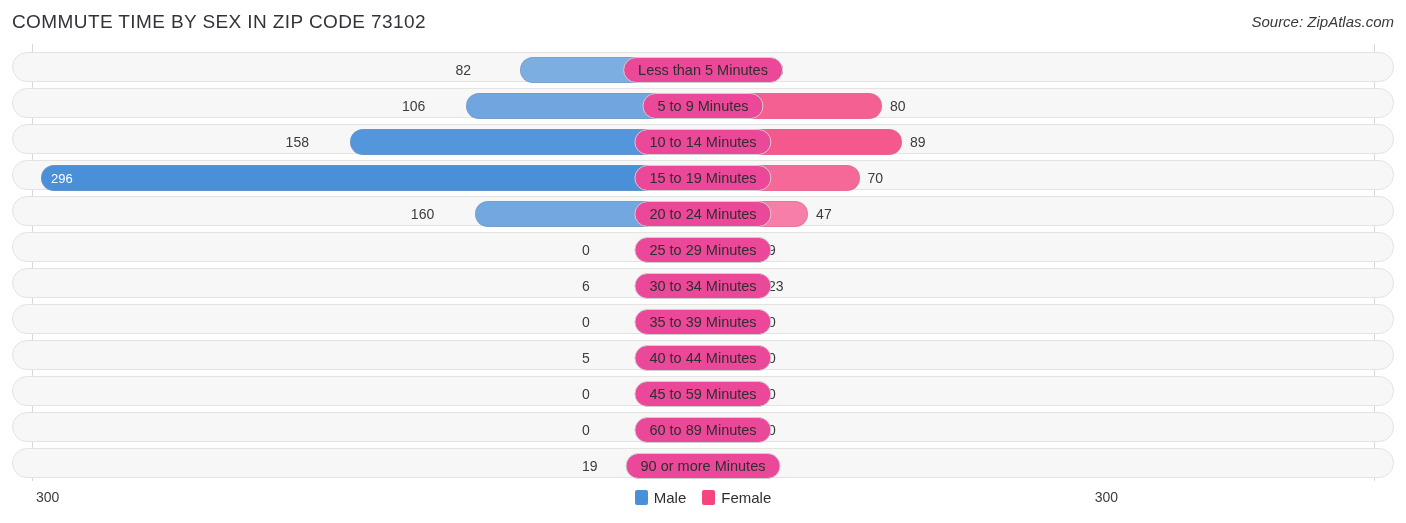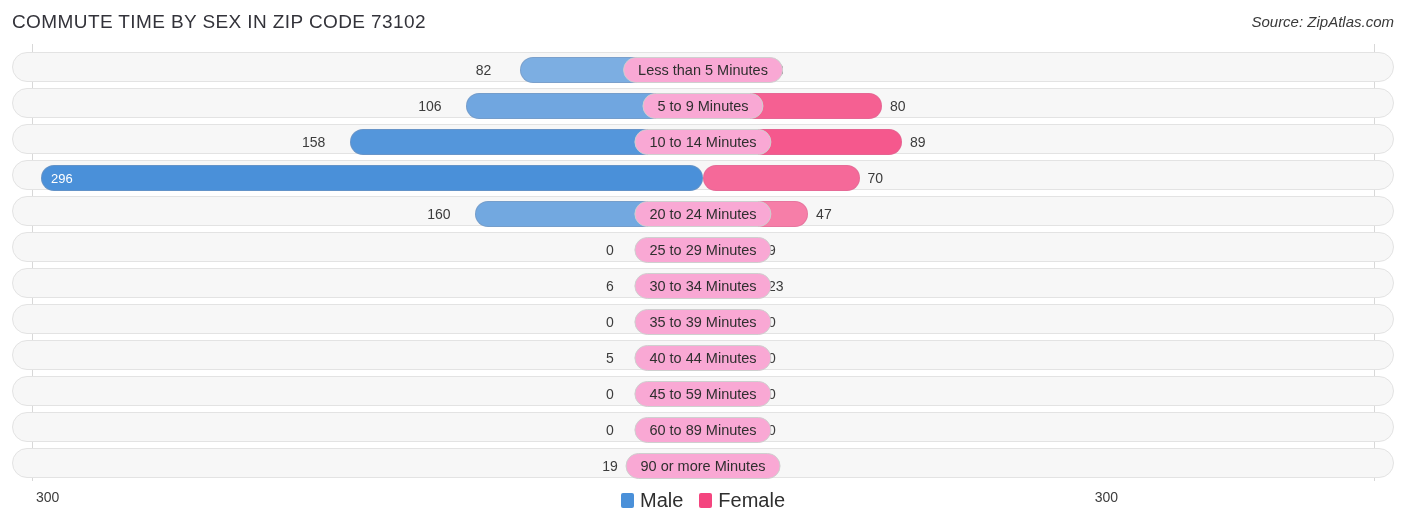--- a/index.html
+++ b/index.html
@@ -51,49 +51,49 @@
   .bar-male{
     border:1px solid rgba(120,150,185,.55);
   }
   .bar-female{
     border:1px solid rgba(215,110,150,.5);
   }
   .val{
     position:absolute;top:50%;transform:translateY(-50%);
     font-size:14px;color:#3c3c3c;white-space:nowrap;
   }
-  .val-left{text-align:center;}
+  .val-left{text-align:left;}
   .val-inside{
     color:#ffffff;font-size:13px;
   }
   .catpill{
     position:absolute;top:50%;left:703px;
     transform:translate(-50%,-50%);
     height:26px;line-height:24px;
-    background:#f9a8d4;
+    background:#ec4899;
     border:1px solid #cfcfcf;
     border-radius:13px;
     padding:0 14px;
     font-size:14.5px;color:#2f2f2f;
     white-space:nowrap;
     box-sizing:border-box;
   }
 
   .footer{
     position:absolute;left:0;top:481px;width:1154px;height:42px;
   }
   .tick{
     position:absolute;top:8px;font-size:14px;color:#3c3c3c;
   }
   .tick-left{left:36px;}
   .tick-right{right:36px;}
   .legend{
     position:absolute;left:0;top:8px;width:1406px;
     display:flex;justify-content:center;align-items:center;gap:16px;
-    font-size:20px;color:#2f2f2f;
+    font-size:15px;color:#2f2f2f;
   }
   .legend-item{display:flex;align-items:center;gap:6px;}
   .swatch{width:13px;height:15px;border-radius:2px;display:inline-block;}
 </style>
 </head>
 <body>
 
 <div class="header">
   <div class="title">COMMUTE TIME BY SEX IN ZIP CODE 73102</div>
   <div class="source">Source: ZipAtlas.com</div>
@@ -125,20 +125,21 @@
       <div class="val val-left" style="left: 285.607px; width: 56px;">158</div>
       <div class="val" style="left: 910.063px;">89</div>
       <div class="catpill">10 to 14 Minutes</div>
     </div>
     <div class="rowwrap" style="top: 116px;">
       <div class="row"></div>
       <div class="bar bar-male" style="left: 40.9467px; width: 662.053px; background: rgb(74, 144, 217);"></div>
       <div class="bar bar-female" style="left: 703px; width: 156.567px; background: rgb(245, 105, 153);"></div>
       <div class="val val-left val-inside" style="left: 50.9467px;">296</div>
       <div class="val" style="left: 867.567px;">70</div>
+      <div class="catpill">15 to 19 Minutes</div>
     </div>
     <div class="rowwrap" style="top: 152px;">
       <div class="row"></div>
       <div class="bar bar-male" style="left: 474.86px; width: 228.14px; background: rgb(114, 168, 224);"></div>
       <div class="bar bar-female" style="left: 703px; width: 105.123px; background: rgb(246, 126, 168);"></div>
       <div class="val val-left" style="left: 410.86px; width: 56px;">160</div>
       <div class="val" style="left: 816.123px;">47</div>
       <div class="catpill">20 to 24 Minutes</div>
     </div>
     <div class="rowwrap" style="top: 188px;">

